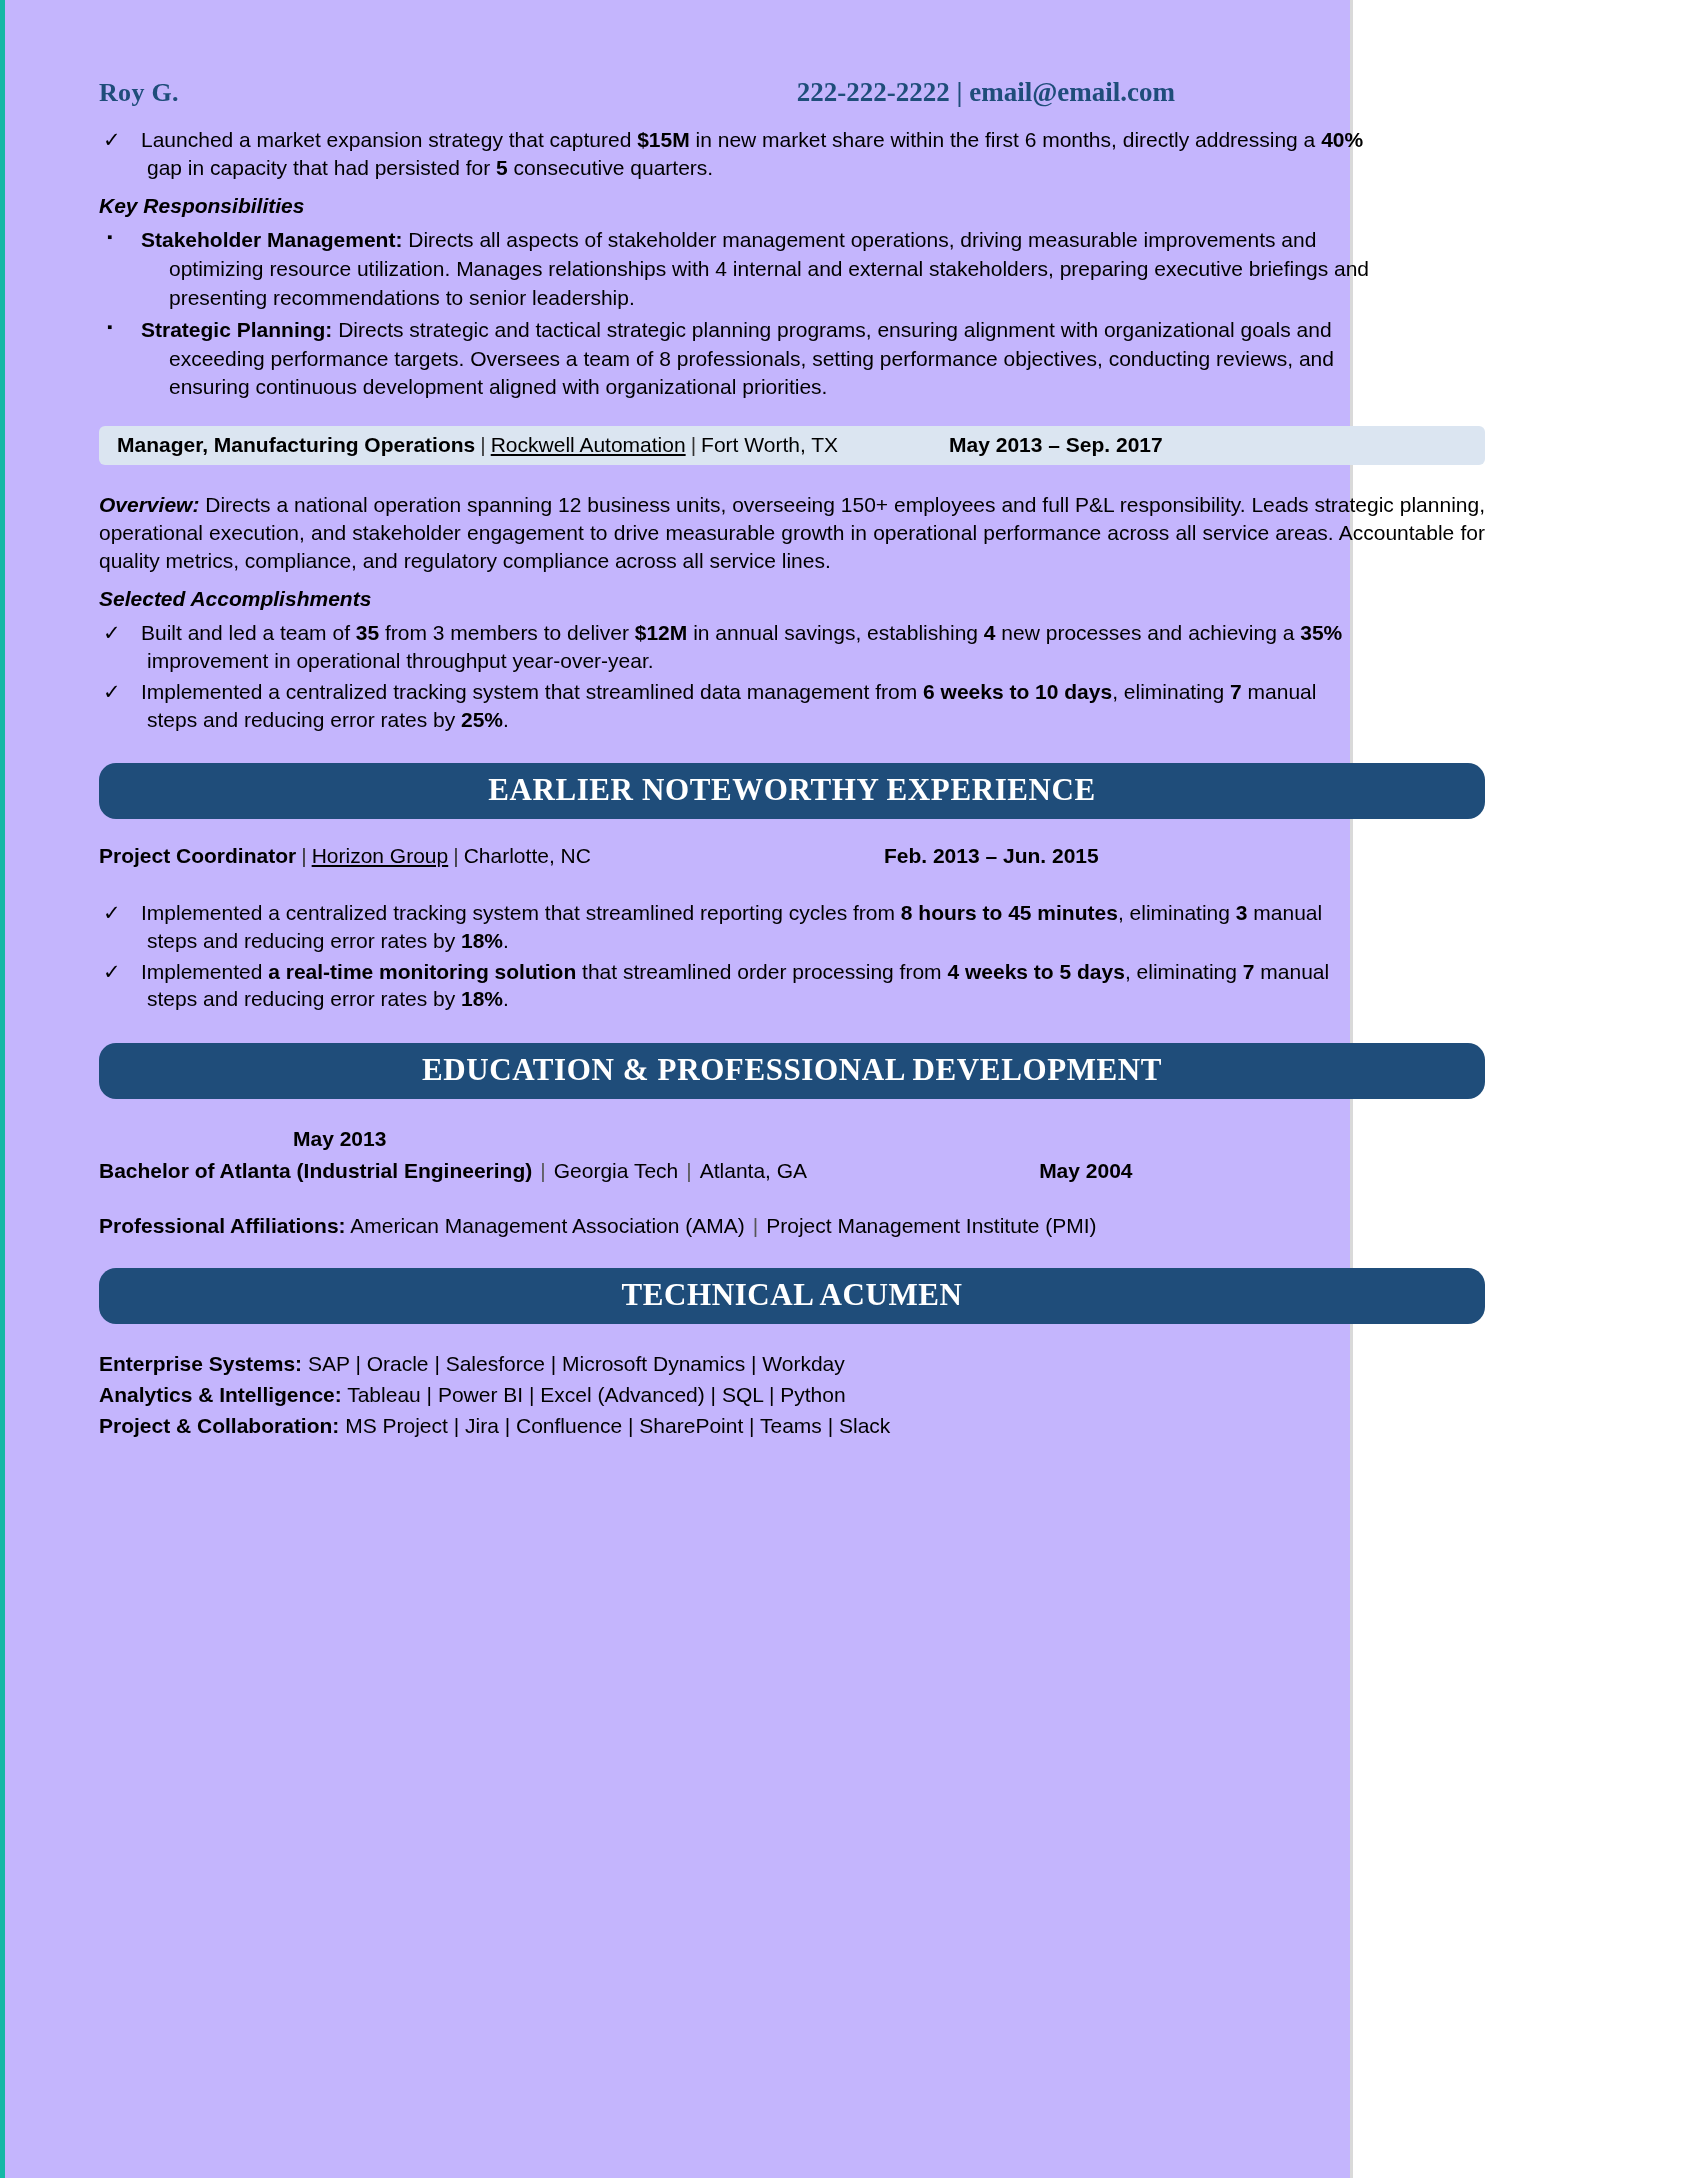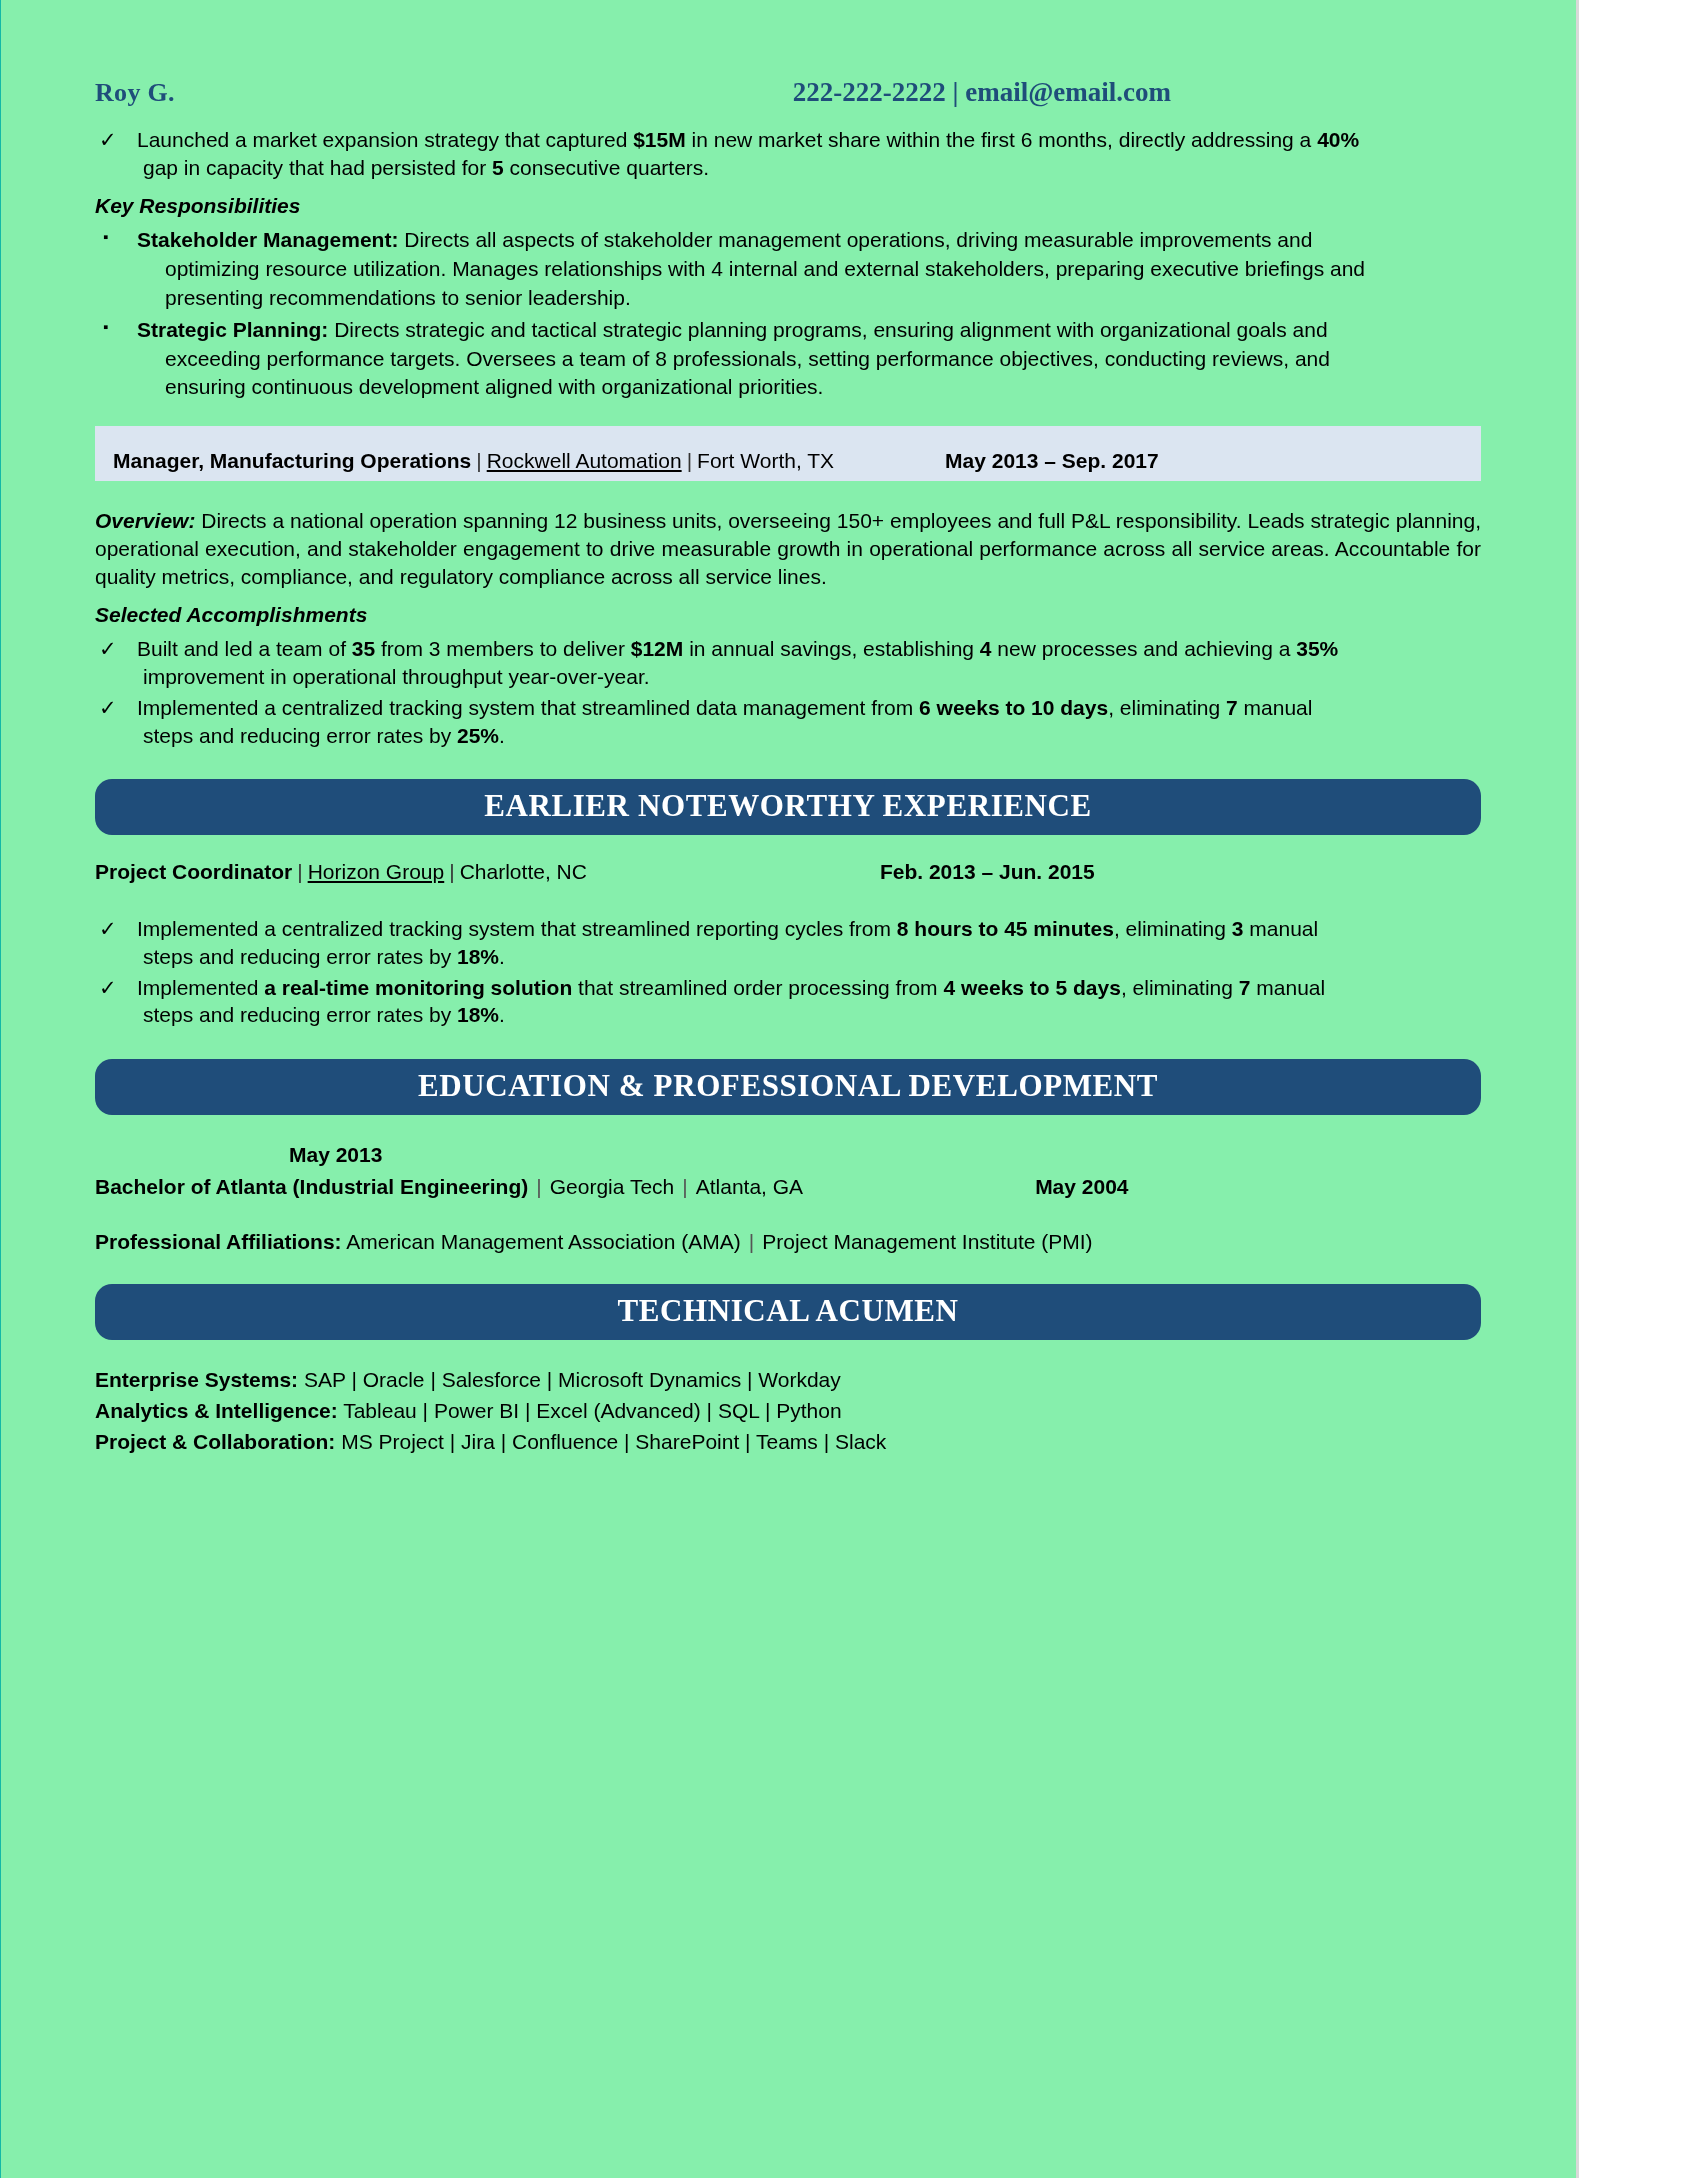--- a/index.html
+++ b/index.html
@@ -10,25 +10,25 @@
   body {
     width: 1683px;
     height: 2178px;
     font-family: "Liberation Sans", sans-serif;
     color: #000000;
     position: relative;
   }
   .page {
     position: absolute;
     left: 0; top: 0;
-    width: 1579px;
+    width: 1353px;
     height: 2178px;
-    background: #86efac;
+    background: #c4b5fd;
     box-sizing: border-box;
-    border-left: 1px solid #14b8a6;
+    border-left: 5px solid #14b8a6;
     border-right: 3px solid #d9d9d9;
   }
   .content {
     position: absolute;
     left: 94px;
     top: 77px;
     width: 1386px;
   }
 
   
@@ -99,27 +99,28 @@
   .sub-head {
     font-style: italic;
     font-weight: bold;
     font-size: 21px;
     margin: 13px 0 8px 0;
   }
 
   
   .job-bar {
     background: #dbe5f1;
-    padding: 23px 0 8px 18px;
+    padding: 7px 0 8px 18px;
     margin-top: 24px;
     font-size: 21px;
     display: flex;
     align-items: baseline;
     width: 1386px;
     box-sizing: border-box;
+    border-radius: 6px;
   }
   .job-title { font-weight: bold; }
   .sep { padding: 0 5px; color: #333; }
   .company { text-decoration: underline; }
   .job-dates {
     font-weight: bold;
     margin-left: 111px;
   }
 
   

